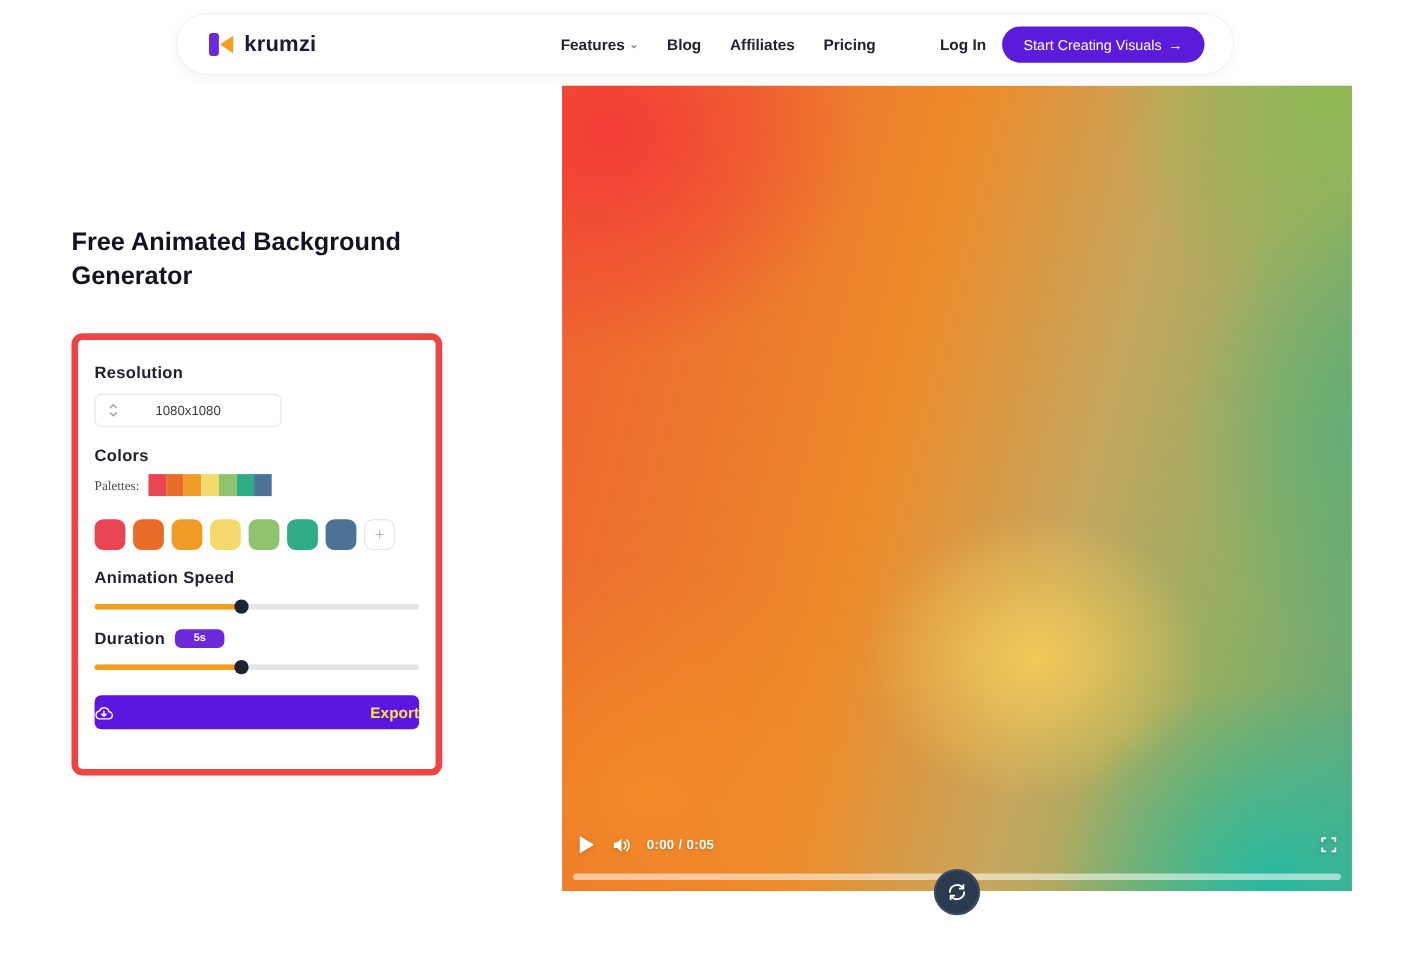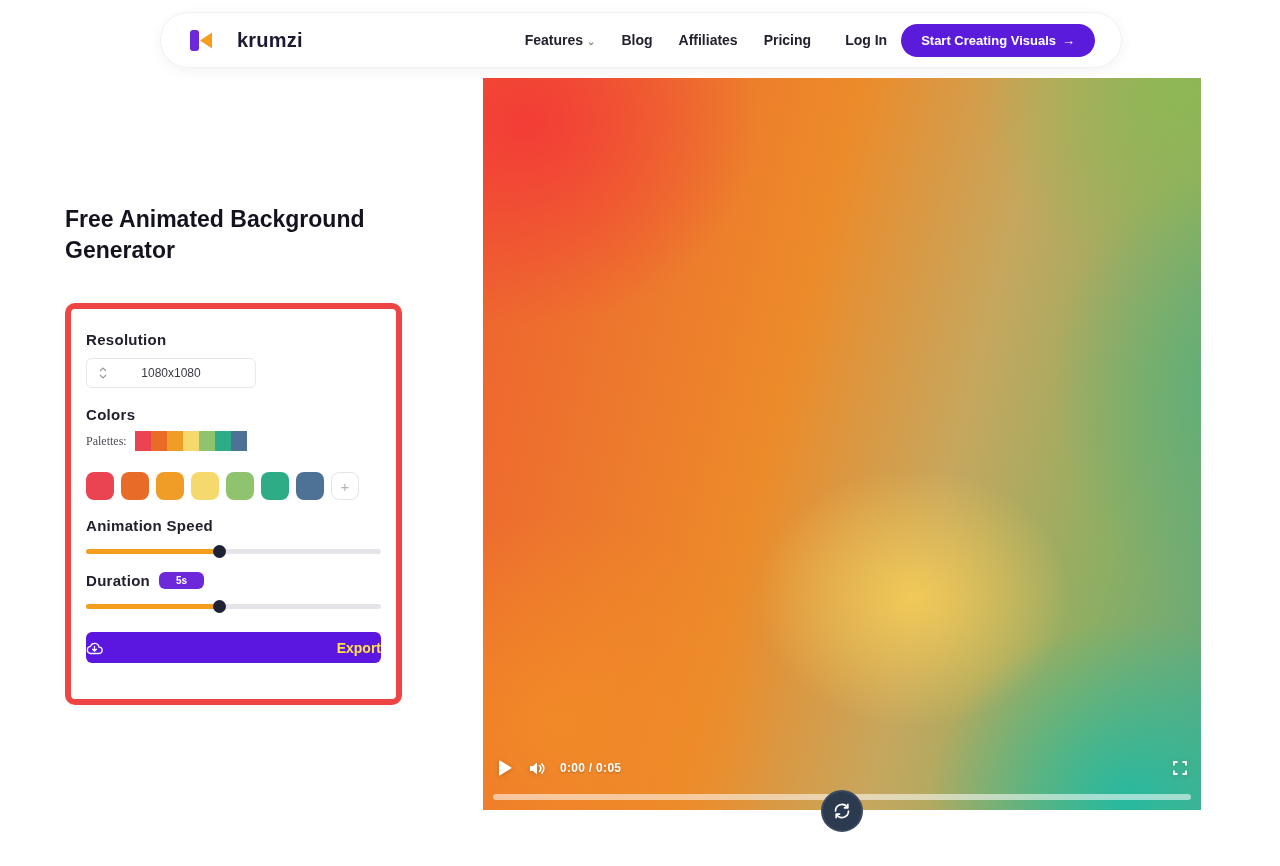--- a/index.html
+++ b/index.html
@@ -4,29 +4,29 @@
 <style>
   * { margin:0; padding:0; box-sizing:border-box; }
   html,body { width:1280px; height:866px; background:#ffffff; overflow:hidden;
               font-family:"Liberation Sans", sans-serif; }
 
   
   .navbar { position:absolute; left:160px; top:12px; width:962px; height:56px;
             background:#fff; border:1px solid #f1f1f5; border-radius:28px;
             box-shadow:0 3px 14px rgba(20,20,40,.05);
             display:flex; align-items:center; padding:0 26px 0 28px; }
-  .logo { display:flex; align-items:center; gap:23px; cursor:pointer; }
+  .logo { display:flex; align-items:center; gap:8px; cursor:pointer; }
   .logo-text { font-size:20px; font-weight:700; color:#1c1a33; letter-spacing:.2px; }
   .nav-links { display:flex; align-items:flex-end; gap:26px; margin-left:222px; }
   .nav-link { font-size:14px; font-weight:700; color:#23212f; cursor:pointer; display:flex; align-items:center; gap:4px; }
   .chev { font-size:10px; color:#8b8a96; margin-top:2px; }
   .nav-right { margin-left:auto; display:flex; align-items:center; gap:14px; }
   .login { font-size:14px; font-weight:700; color:#23212f; cursor:pointer; }
   .cta-btn { height:33px; padding:0 20px; border:none; border-radius:17px;
-             background:#5b1bdb; color:#fff; font-size:13px; font-weight:700;
+             background:#5b1bdb; color:#fff; font-size:13px; font-weight:400;
              font-family:"Liberation Sans", sans-serif; cursor:pointer;
              display:flex; align-items:center; gap:6px; }
 
   
   .page-title { position:absolute; left:65px; top:204px; width:345px;
                 font-size:23px; line-height:1.33; font-weight:700; color:#14121f; }
   .panel { position:absolute; left:65px; top:303px; width:337px;
            background:#fff; border:6px solid #ef4444; border-radius:10px;
            box-shadow:0 2px 10px rgba(20,20,40,.04);
            padding:22px 15px 36px 15px; }
@@ -58,21 +58,21 @@
   .duration-head { margin-top:14px; display:flex; align-items:center; gap:9px; }
   .duration-badge { background:#6d28d9; color:#fff; font-size:10px; font-weight:700;
                     border-radius:6px; padding:3px 17px; cursor:pointer; }
 
   .export-btn { margin-top:19px; width:100%; height:31px; border:none; border-radius:6px;
                 background:#5b16e0; color:#fde047; font-size:14px; font-weight:700;
                 font-family:"Liberation Sans", sans-serif; cursor:pointer;
                 display:flex; align-items:center; justify-content:space-between; gap:0; }
 
   
-  .video { position:absolute; left:483px; top:78px; width:718px; height:732px;
+  .video { position:absolute; left:511px; top:78px; width:718px; height:732px;
            background:
              radial-gradient(ellipse 45% 40% at 90% 99%, rgba(35,186,162,.95), rgba(35,186,162,0) 62%),
              radial-gradient(ellipse 35% 45% at 102% 42%, rgba(85,175,125,.7), rgba(85,175,125,0) 65%),
              radial-gradient(ellipse 45% 42% at 97% 2%, rgba(141,184,84,.95), rgba(141,184,84,0) 62%),
              radial-gradient(ellipse 32% 26% at 60% 71%, rgba(246,205,88,.9), rgba(246,205,88,0) 68%),
              radial-gradient(ellipse 52% 45% at 6% 6%, rgba(243,58,55,.95), rgba(243,58,55,0) 62%),
              radial-gradient(ellipse 45% 40% at 10% 88%, rgba(242,140,38,.85), rgba(242,140,38,0) 70%),
              linear-gradient(104deg, #ee6030 0%, #ec8b2a 42%, #c6a75e 63%, #8fae63 82%, #5fa97e 100%); }
   .controls { position:absolute; left:0; right:0; bottom:26px; height:32px;
               display:flex; align-items:center; padding:0 14px; color:#fff; }

